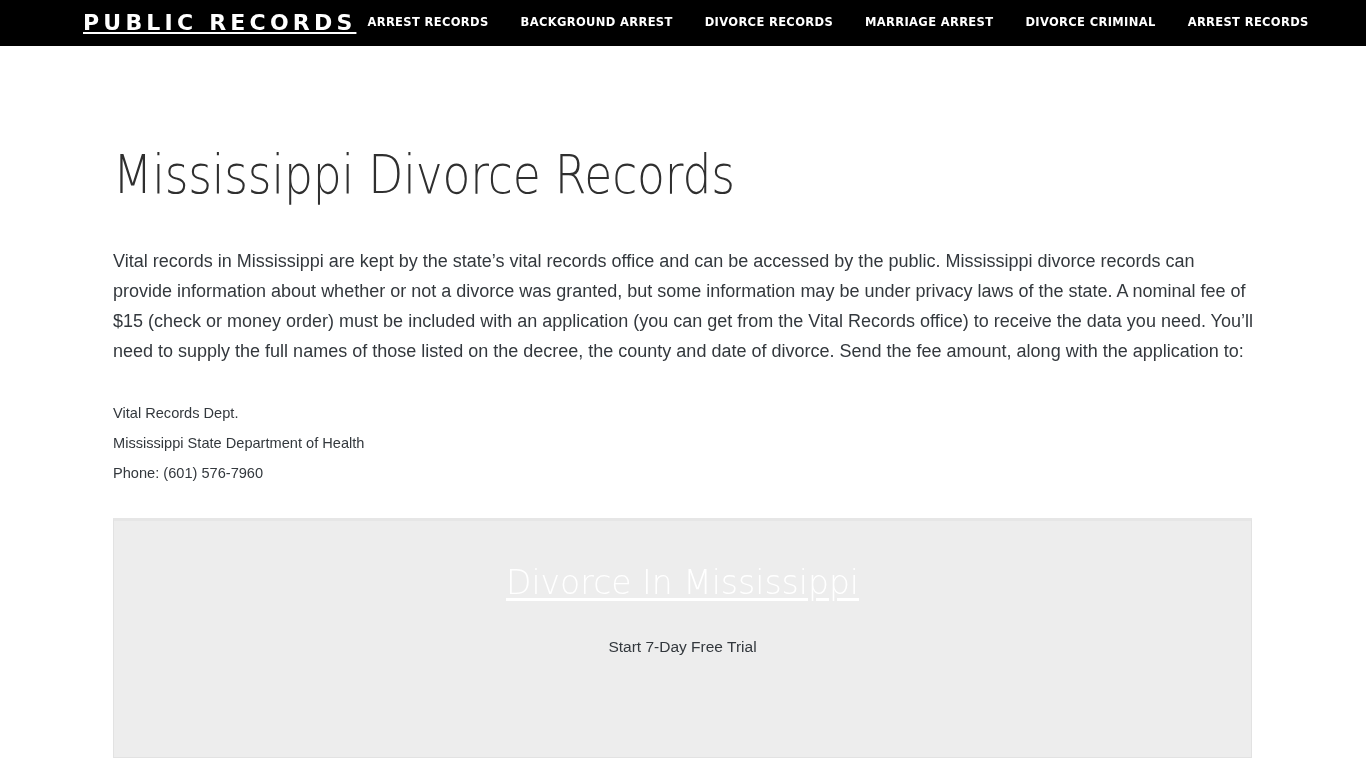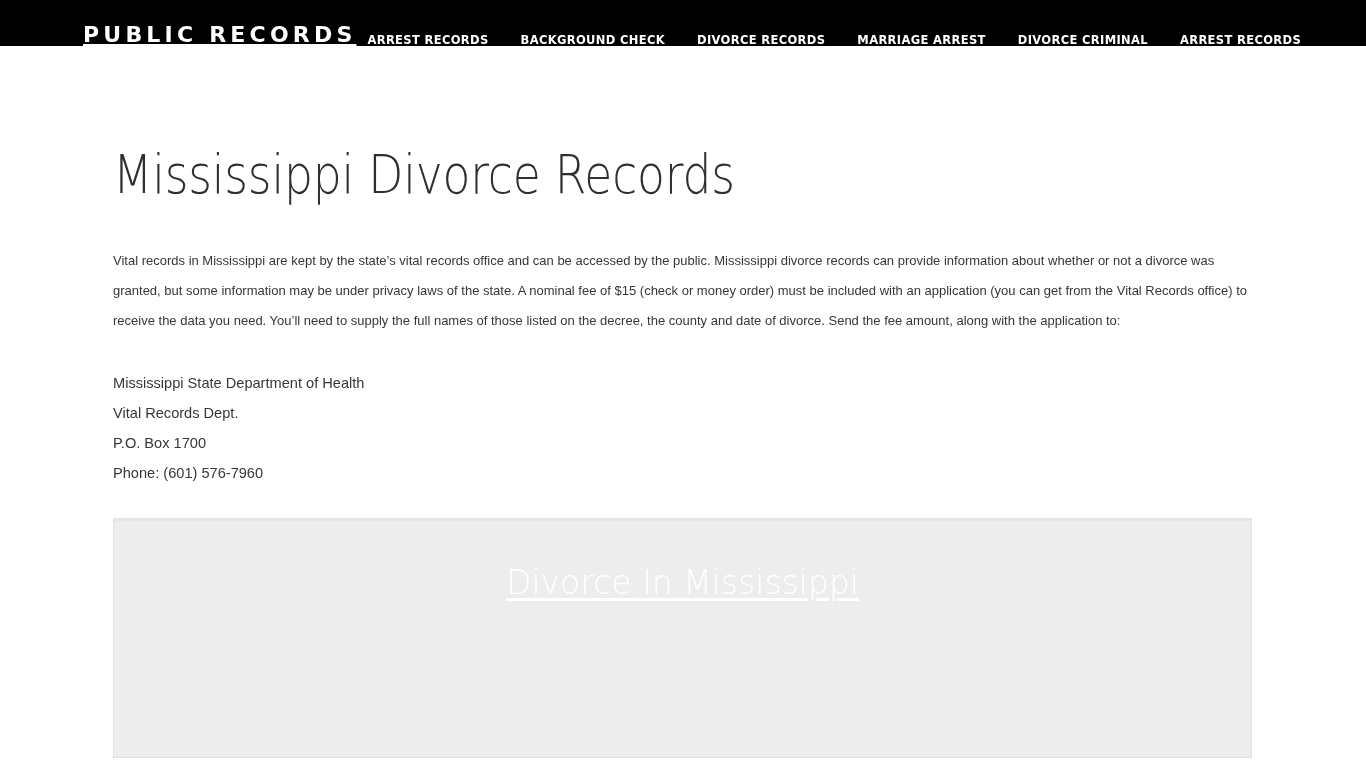--- a/index.html
+++ b/index.html
@@ -12,21 +12,21 @@
     overflow: hidden;
     background: #ffffff;
     font-family: "Liberation Sans", sans-serif;
   }
 
   
   .site-header {
     height: 46px;
     background: #000000;
     display: flex;
-    align-items: flex-end;
+    align-items: center;
     width: 100%;
     position: relative;
   }
   .brand {
     color: #ffffff;
     font-size: 22px;
     font-weight: 600;
     letter-spacing: 4.2px;
     margin-left: 83px;
     white-space: nowrap;
@@ -66,21 +66,21 @@
     padding-top: 100px;
     letter-spacing: -0.2px;
     line-height: 1.1;
     transform: scaleX(0.86);
     transform-origin: left center;
     white-space: nowrap;
   }
   .intro-paragraph {
     margin: 0;
     padding-top: 42px;
-    font-size: 13px;
+    font-size: 18px;
     line-height: 30px;
     color: #33383d;
     max-width: 1140px;
     text-align: left;
   }
   .address-block {
     margin: 0;
     padding-top: 32px;
     font-size: 14.6px;
     line-height: 30px;
@@ -126,41 +126,41 @@
     padding-left: 25px;
   }
 </style>
 </head>
 <body>
 
 <header class="site-header">
   <a class="brand" href="#">PUBLIC RECORDS</a>
   <nav class="main-nav">
     <a class="nav-item" href="#">ARREST RECORDS</a>
-    <a class="nav-item" href="#">BACKGROUND CHECK</a>
+    <a class="nav-item" href="#">BACKGROUND ARREST</a>
     <a class="nav-item" href="#">DIVORCE RECORDS</a>
     <a class="nav-item" href="#">MARRIAGE ARREST</a>
     <a class="nav-item" href="#">DIVORCE CRIMINAL</a>
     <a class="nav-item" href="#">ARREST RECORDS</a>
   </nav>
 </header>
 
 <main class="content">
 
   <h1 class="page-title">Mississippi Divorce Records</h1>
 
   <p class="intro-paragraph">Vital records in Mississippi are kept by the state’s vital records office and can be accessed by the public. Mississippi divorce records can provide information about whether or not a divorce was granted, but some information may be under privacy laws of the state. A nominal fee of $15 (check or money order) must be included with an application (you can get from the Vital Records office) to receive the data you need. You’ll need to supply the full names of those listed on the decree, the county and date of divorce. Send the fee amount, along with the application to:</p>
 
   <div class="address-block">
+    <span class="address-line">Vital Records Dept.</span>
     <span class="address-line">Mississippi State Department of Health</span>
-    <span class="address-line">Vital Records Dept.</span>
-    <span class="address-line">P.O. Box 1700</span>
     <span class="address-line">Phone: (601) 576-7960</span>
   </div>
 
   <section class="promo-box">
     <h2 class="promo-title">Divorce In Mississippi</h2>
+    <p class="promo-subtitle">Start 7-Day Free Trial</p>
     <div class="promo-form">
       
     </div>
   </section>
 
 </main>
 
 </body></html>

